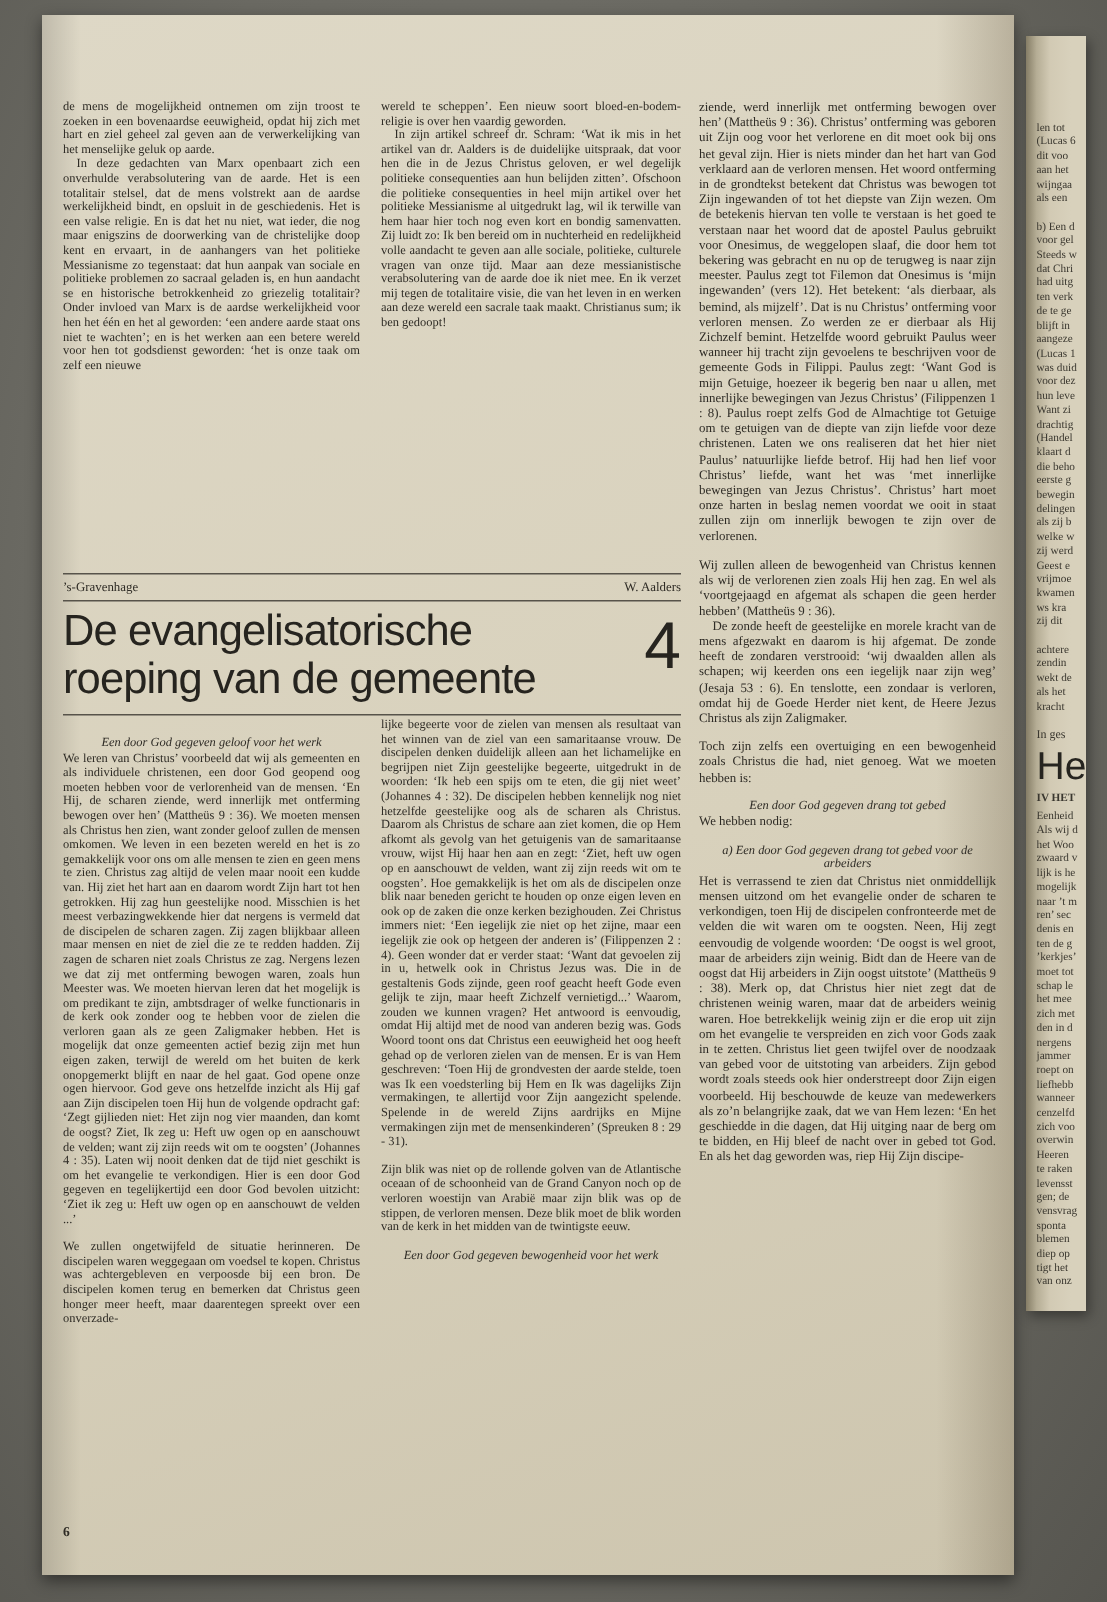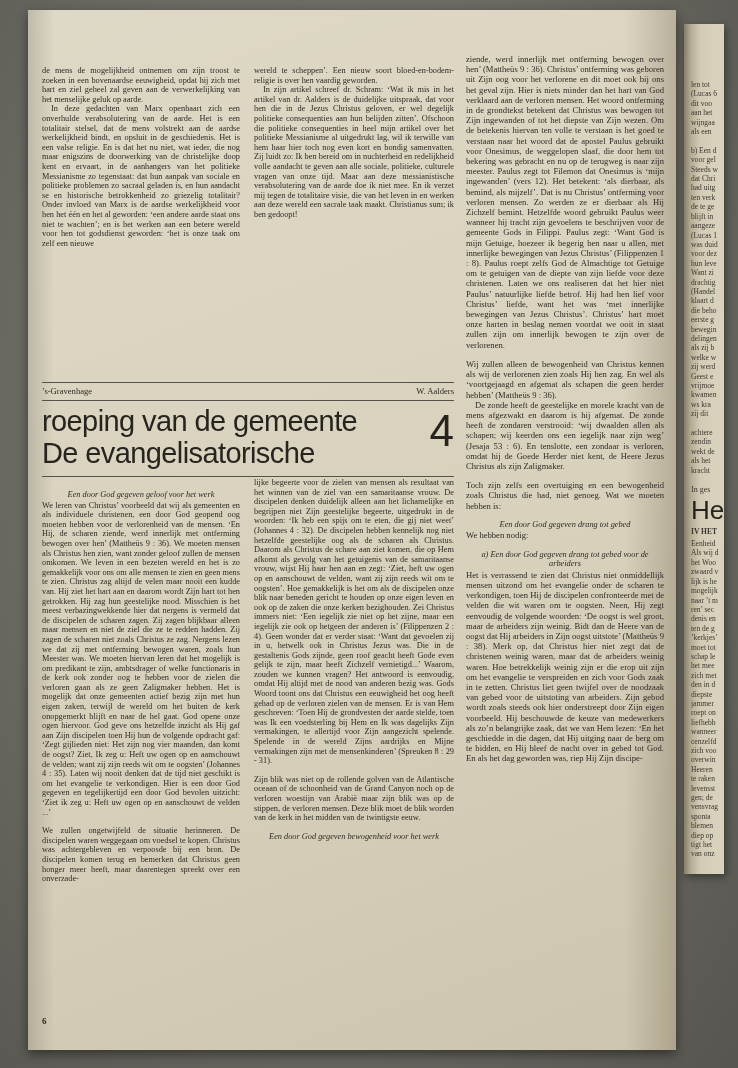--- a/index.html
+++ b/index.html
@@ -19,21 +19,21 @@
     position:absolute;font-size:8.3px;line-height:9.6px;text-align:justify;
     color:#2e2b25;overflow:hidden;
   }
   .col p{margin:0;}
   .col p + p{text-indent:9px;}
   .col p.gap{margin-top:9px;text-indent:0;}
   .col h4{margin:0 0 1px 0;font-size:8.3px;line-height:9.6px;font-style:italic;font-weight:normal;text-align:center;}
   .col h4.mt{margin-top:9px;}
   .top-col1{left:14px;top:56px;width:198px;height:312px;}
   .top-col2{left:226px;top:56px;width:200px;height:312px;}
-  .col3{left:438px;top:44px;width:198px;height:956px;font-size:8.6px;line-height:10.2px;}
+  .col3{left:438px;top:56px;width:198px;height:956px;font-size:8.6px;line-height:10.2px;}
   .low-col1{left:14px;top:480px;width:198px;height:532px;}
   .low-col2{left:226px;top:468px;width:200px;height:532px;}
   .rule{position:absolute;height:1px;background:#57534a;}
   .rule-sig-top{left:14px;top:372px;width:412px;}
   .rule-sig-bottom{left:14px;top:390px;width:412px;}
   .rule-head{left:14px;top:466px;width:412px;}
   .sigrow{
     position:absolute;left:14px;top:376px;width:412px;display:flex;
     justify-content:space-between;font-size:8.6px;color:#2e2b25;
   }
@@ -82,22 +82,22 @@
 
   <div class="rule rule-sig-top"></div>
   <div class="sigrow">
     <span>’s-Gravenhage</span>
     <span>W. Aalders</span>
   </div>
   <div class="rule rule-sig-bottom"></div>
 
   <div class="headline">
     <div class="headline-text">
+      <div>De evangelisatorische</div>
       <div>roeping van de gemeente</div>
-      <div>De evangelisatorische</div>
     </div>
     <div class="headline-number">4</div>
   </div>
   <div class="rule rule-head"></div>
 
   <div class="col low-col1">
     <h4>Een door God gegeven geloof voor het werk</h4>
     <p>We leren van Christus’ voorbeeld dat wij als gemeenten en als individuele christenen, een door God geopend oog moeten hebben voor de verlorenheid van de mensen. ‘En Hij, de scharen ziende, werd innerlijk met ontferming bewogen over hen’ (Mattheüs 9 : 36). We moeten mensen als Christus hen zien, want zonder geloof zullen de mensen omkomen. We leven in een bezeten wereld en het is zo gemakkelijk voor ons om alle mensen te zien en geen mens te zien. Christus zag altijd de velen maar nooit een kudde van. Hij ziet het hart aan en daarom wordt Zijn hart tot hen getrokken. Hij zag hun geestelijke nood. Misschien is het meest verbazingwekkende hier dat nergens is vermeld dat de discipelen de scharen zagen. Zij zagen blijkbaar alleen maar mensen en niet de ziel die ze te redden hadden. Zij zagen de scharen niet zoals Christus ze zag. Nergens lezen we dat zij met ontferming bewogen waren, zoals hun Meester was. We moeten hiervan leren dat het mogelijk is om predikant te zijn, ambtsdrager of welke functionaris in de kerk ook zonder oog te hebben voor de zielen die verloren gaan als ze geen Zaligmaker hebben. Het is mogelijk dat onze gemeenten actief bezig zijn met hun eigen zaken, terwijl de wereld om het buiten de kerk onopgemerkt blijft en naar de hel gaat. God opene onze ogen hiervoor. God geve ons hetzelfde inzicht als Hij gaf aan Zijn discipelen toen Hij hun de volgende opdracht gaf: ‘Zegt gijlieden niet: Het zijn nog vier maanden, dan komt de oogst? Ziet, Ik zeg u: Heft uw ogen op en aanschouwt de velden; want zij zijn reeds wit om te oogsten’ (Johannes 4 : 35). Laten wij nooit denken dat de tijd niet geschikt is om het evangelie te verkondigen. Hier is een door God gegeven en tegelijkertijd een door God bevolen uitzicht: ‘Ziet ik zeg u: Heft uw ogen op en aanschouwt de velden ...’</p>
     <p class="gap">We zullen ongetwijfeld de situatie herinneren. De discipelen waren weggegaan om voedsel te kopen. Christus was achtergebleven en verpoosde bij een bron. De discipelen komen terug en bemerken dat Christus geen honger meer heeft, maar daarentegen spreekt over een onverzade-</p>
   </div>
@@ -181,21 +181,21 @@
         <div class="np-line">naar ’t m</div>
         <div class="np-line">ren’ sec</div>
         <div class="np-line">denis en</div>
         <div class="np-line">ten de g</div>
         <div class="np-line">’kerkjes’</div>
         <div class="np-line">moet tot</div>
         <div class="np-line">schap le</div>
         <div class="np-line">het mee</div>
         <div class="np-line">zich met</div>
         <div class="np-line">den in d</div>
-        <div class="np-line">diepste</div>
+        <div class="np-line">nergens</div>
         <div class="np-line">jammer</div>
         <div class="np-line">roept on</div>
         <div class="np-line">liefhebb</div>
         <div class="np-line">wanneer</div>
         <div class="np-line">cenzelfd</div>
         <div class="np-line">zich voo</div>
         <div class="np-line">overwin</div>
         <div class="np-line">Heeren</div>
         <div class="np-line">te raken</div>
         <div class="np-line">levensst</div>

